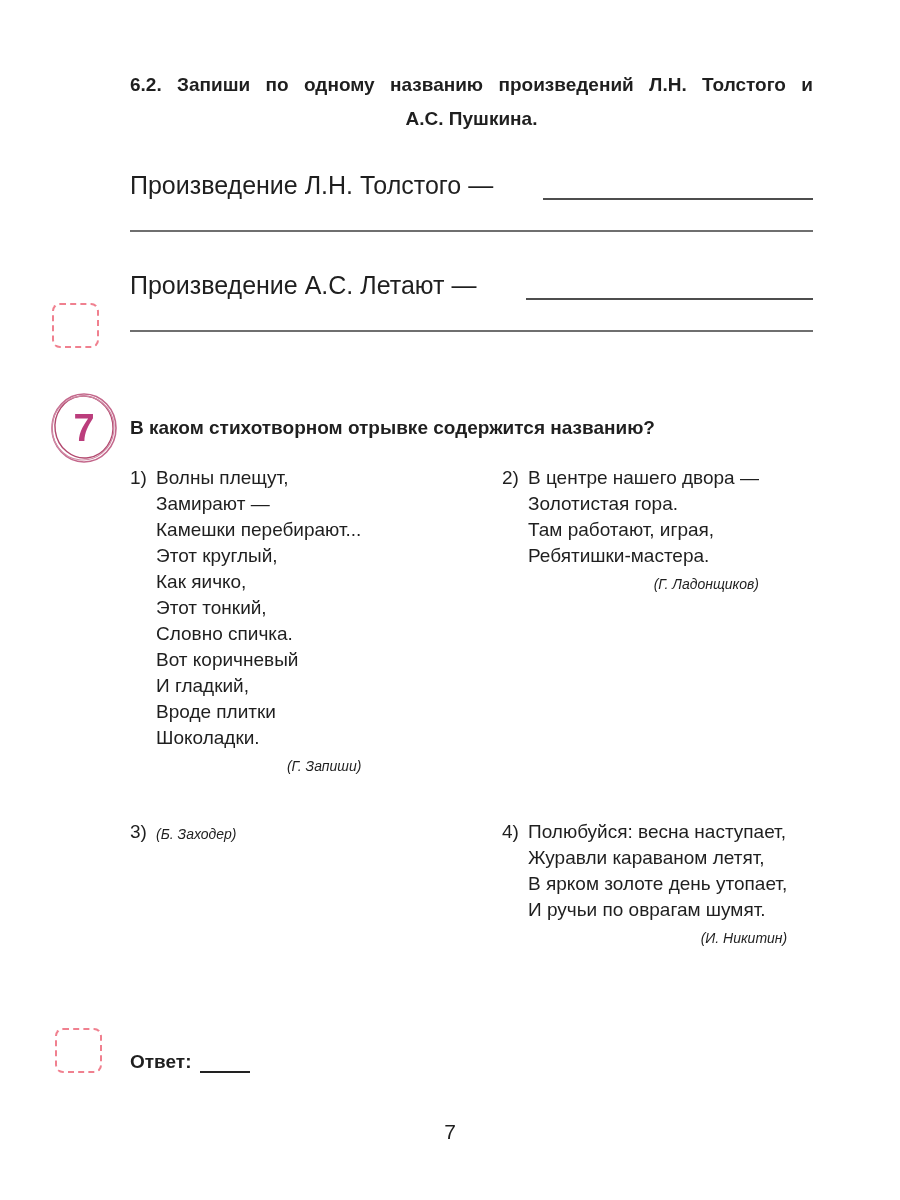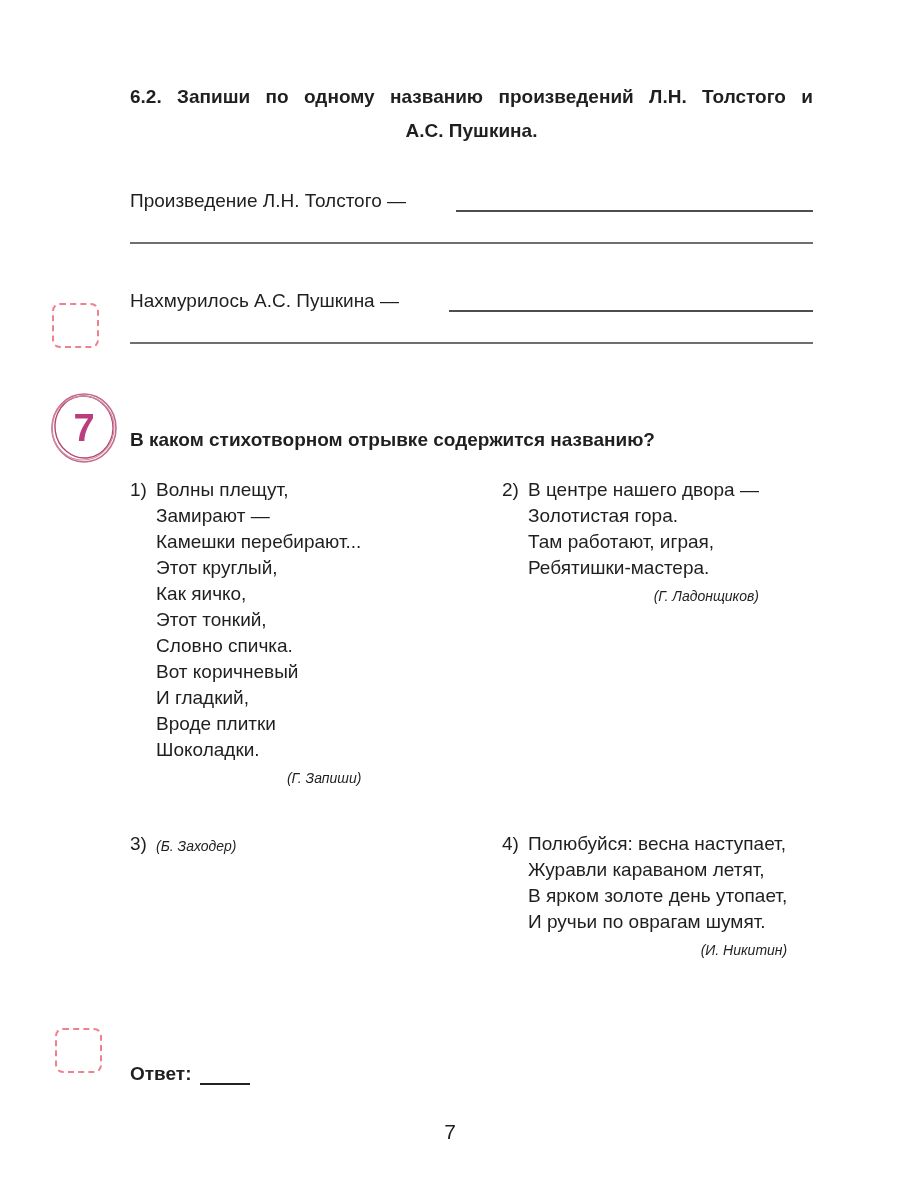--- a/index.html
+++ b/index.html
@@ -11,39 +11,39 @@
   .page {
     position: relative;
     width: 900px;
     height: 1200px;
     background: #ffffff;
     overflow: hidden;
   }
   .content {
     position: absolute;
     left: 130px;
-    top: 12px;
+    top: 0;
     width: 683px;
   }
 
   
   .heading {
     padding-top: 68px;
     font-weight: bold;
     font-size: 19px;
     line-height: 34px;
   }
   .heading-line1 { text-align: justify; text-align-last: justify; }
   .heading-line2 { text-align: center; }
 
   .field-row {
     display: flex;
     align-items: flex-end;
     height: 26px;
-    font-size: 19px;
+    font-size: 25px;
     gap: 40px;
   }
   .field-row.first { margin-top: 38px; }
   .field-row.second { margin-top: 42px; }
   .field-label { white-space: nowrap; }
   .fill-line {
     flex: 1;
     margin-left: 10px;
     border-bottom: 2px solid #4e4e4e;
     height: 24px;
@@ -161,21 +161,21 @@
       <div class="heading-line2">А.С. Пушкина.</div>
     </div>
 
     <div class="field-row first">
       <span class="field-label">Произведение Л.Н. Толстого —</span>
       <span class="fill-line"></span>
     </div>
     <div class="full-line"></div>
 
     <div class="field-row second">
-      <span class="field-label">Нахмурилось А.С. Пушкина —</span>
+      <span class="field-label">Произведение А.С. Летают —</span>
       <span class="fill-line"></span>
     </div>
     <div class="full-line"></div>
 
     <div class="question">В каком стихотворном отрывке содержится названию?</div>
 
     <div class="poems">
 
       <div class="poem">
         <span class="poem-num">1)</span>

